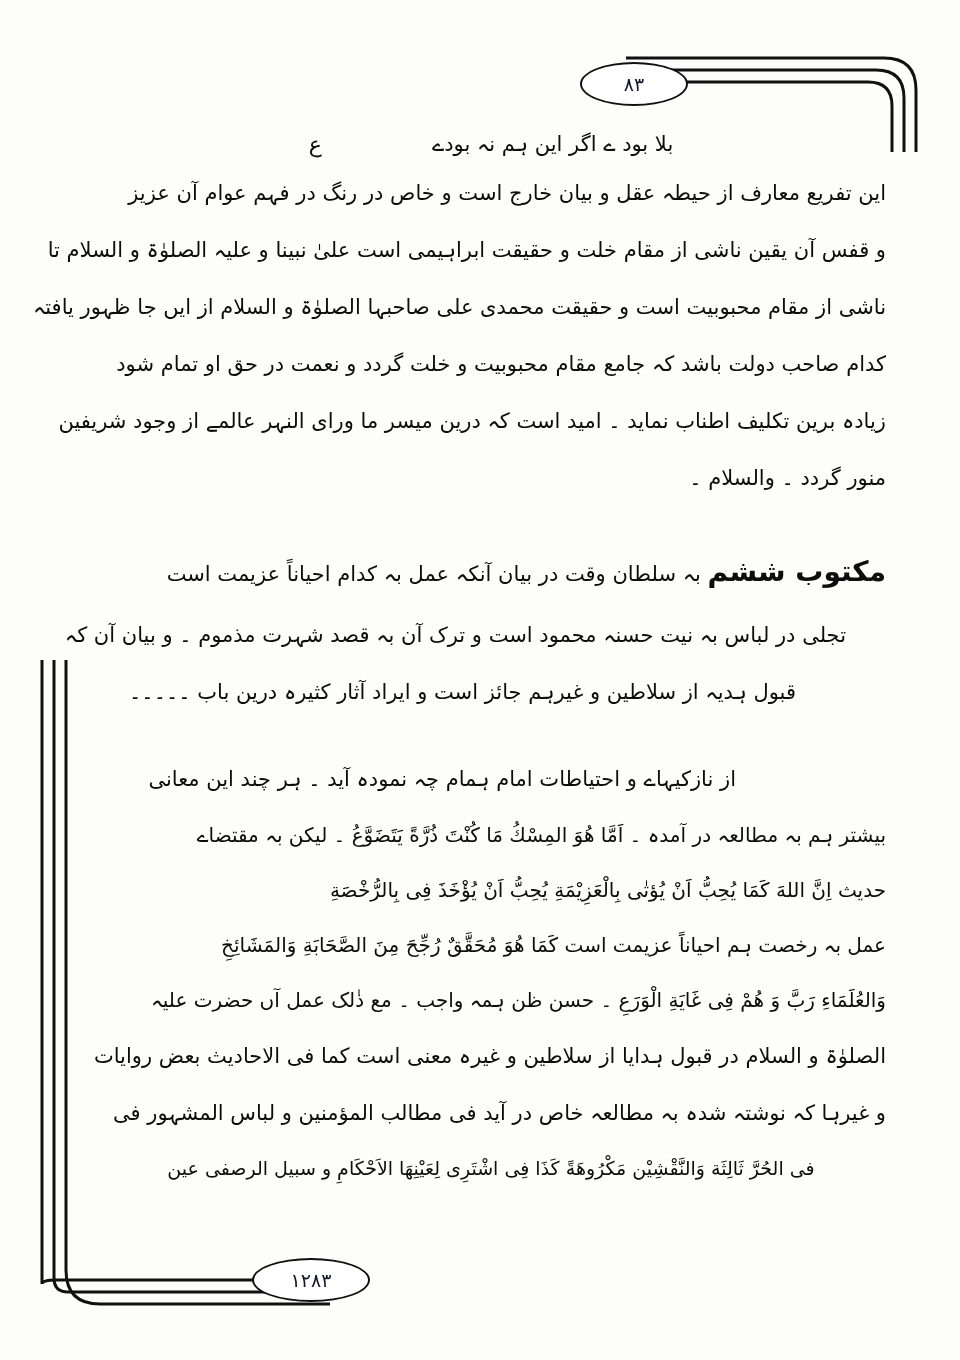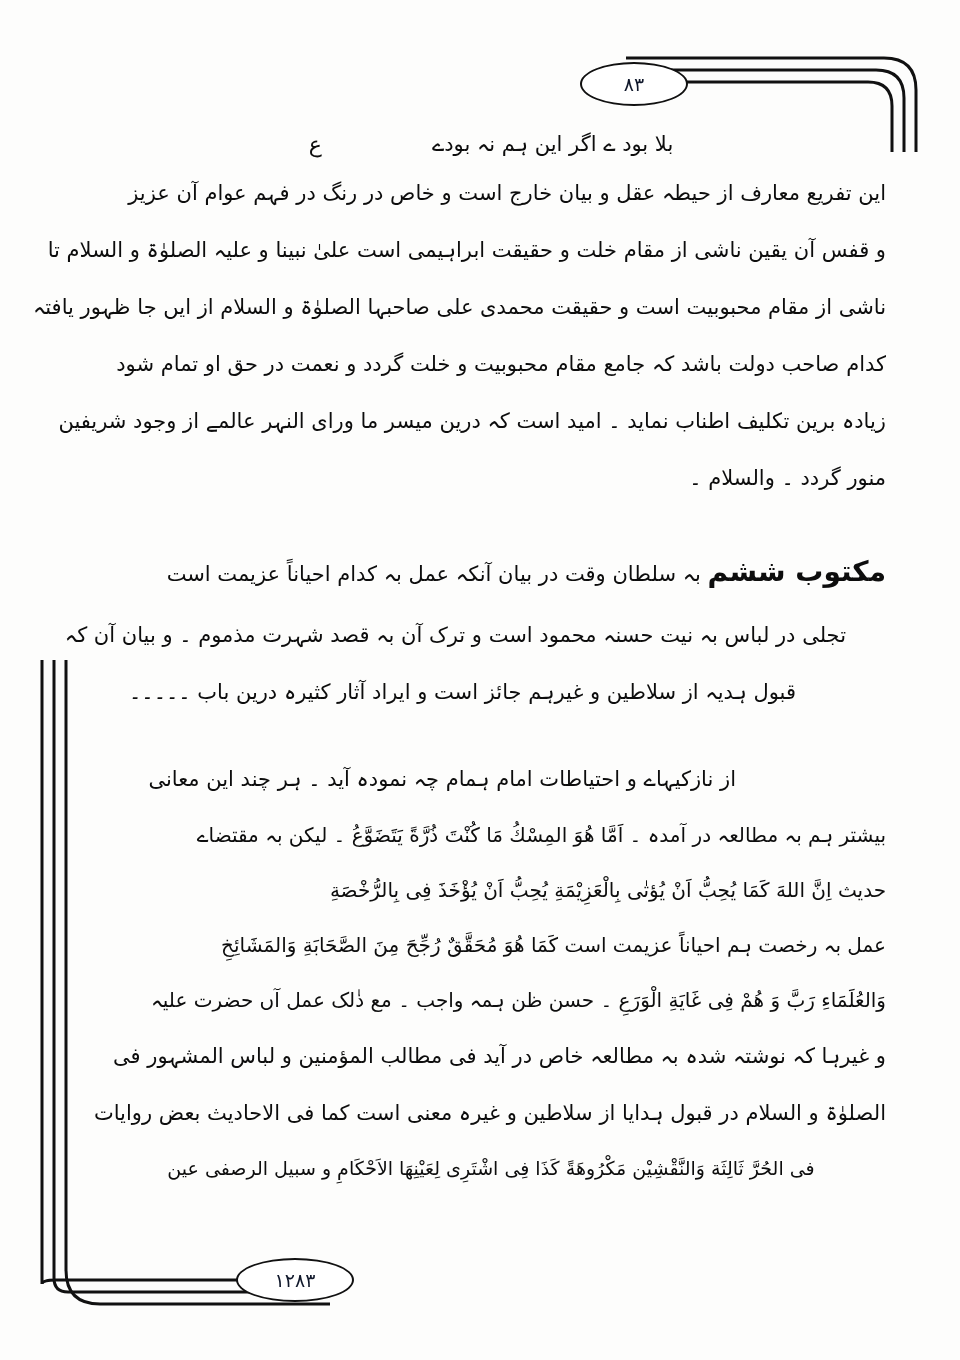--- a/index.html
+++ b/index.html
@@ -54,21 +54,21 @@
     color: #0f172a;
   }
   .oval-top {
     top: 62px;
     right: 272px;
     width: 104px;
     height: 40px;
   }
   .oval-bottom {
     bottom: 58px;
-    left: 236px;
+    left: 252px;
     width: 114px;
     height: 40px;
   }
 
   
   .body-text {
     position: absolute;
     top: 132px;
     left: 96px;
     width: 790px;
@@ -157,18 +157,18 @@
     <p class="line indent-1">تجلی در لباس بہ نیت حسنہ محمود است و ترک آن بہ قصد شہرت مذموم ۔ و بیان آن کہ</p>
     <p class="line indent-2">قبول ہدیہ از سلاطین و غیرہم جائز است و ایراد آثار کثیرہ درین باب ۔۔۔۔۔</p>
 
     <div class="gap"></div>
 
     <p class="line indent-3">از نازکیہاے و احتیاطات امام ہمام چہ نمودہ آید ۔ ہر چند این معانی</p>
     <p class="line arabic-quote">بیشتر ہم بہ مطالعہ در آمدہ ۔ اَمَّا ھُوَ المِسْكُ مَا كُنْتَ ذُرَّةً یَتَضَوَّعُ ۔ لیکن بہ مقتضاے</p>
     <p class="line arabic-quote">حدیث اِنَّ اللهَ كَمَا یُحِبُّ اَنْ یُؤتٰی بِالْعَزِیْمَةِ یُحِبُّ اَنْ یُؤْخَذَ فِی بِالرُّخْصَةِ</p>
     <p class="line arabic-quote">عمل بہ رخصت ہم احیاناً عزیمت است کَمَا ھُوَ مُحَقَّقٌ رُجِّحَ مِنَ الصَّحَابَةِ وَالمَشَائِخِ</p>
     <p class="line arabic-quote">وَالعُلَمَاءِ رَبَّ وَ هُمْ فِی غَایَةِ الْوَرَعِ ۔ حسن ظن ہمہ واجب ۔ مع ذٰلک عمل آں حضرت علیہ</p>
+    <p class="line">الصلوٰۃ و السلام در قبول ہدایا از سلاطین و غیرہ معنی است کما فی الاحادیث بعض روایات</p>
     <p class="line">و غیرہا کہ نوشتہ شدہ بہ مطالعہ خاص در آید فی مطالب المؤمنین و لباس المشہور فی</p>
-    <p class="line">الصلوٰۃ و السلام در قبول ہدایا از سلاطین و غیرہ معنی است کما فی الاحادیث بعض روایات</p>
     <p class="line small center">فی الحُرَّ ثَالِثَة وَالنَّقْشِیْن مَكْرُوهَةً كَذَا فِی اشْتَرِی لِعَیْنِهَا الاَحْكَامِ و سبیل الرصفی عین</p>
 
   </div>
 </div>
 
 </body></html>

